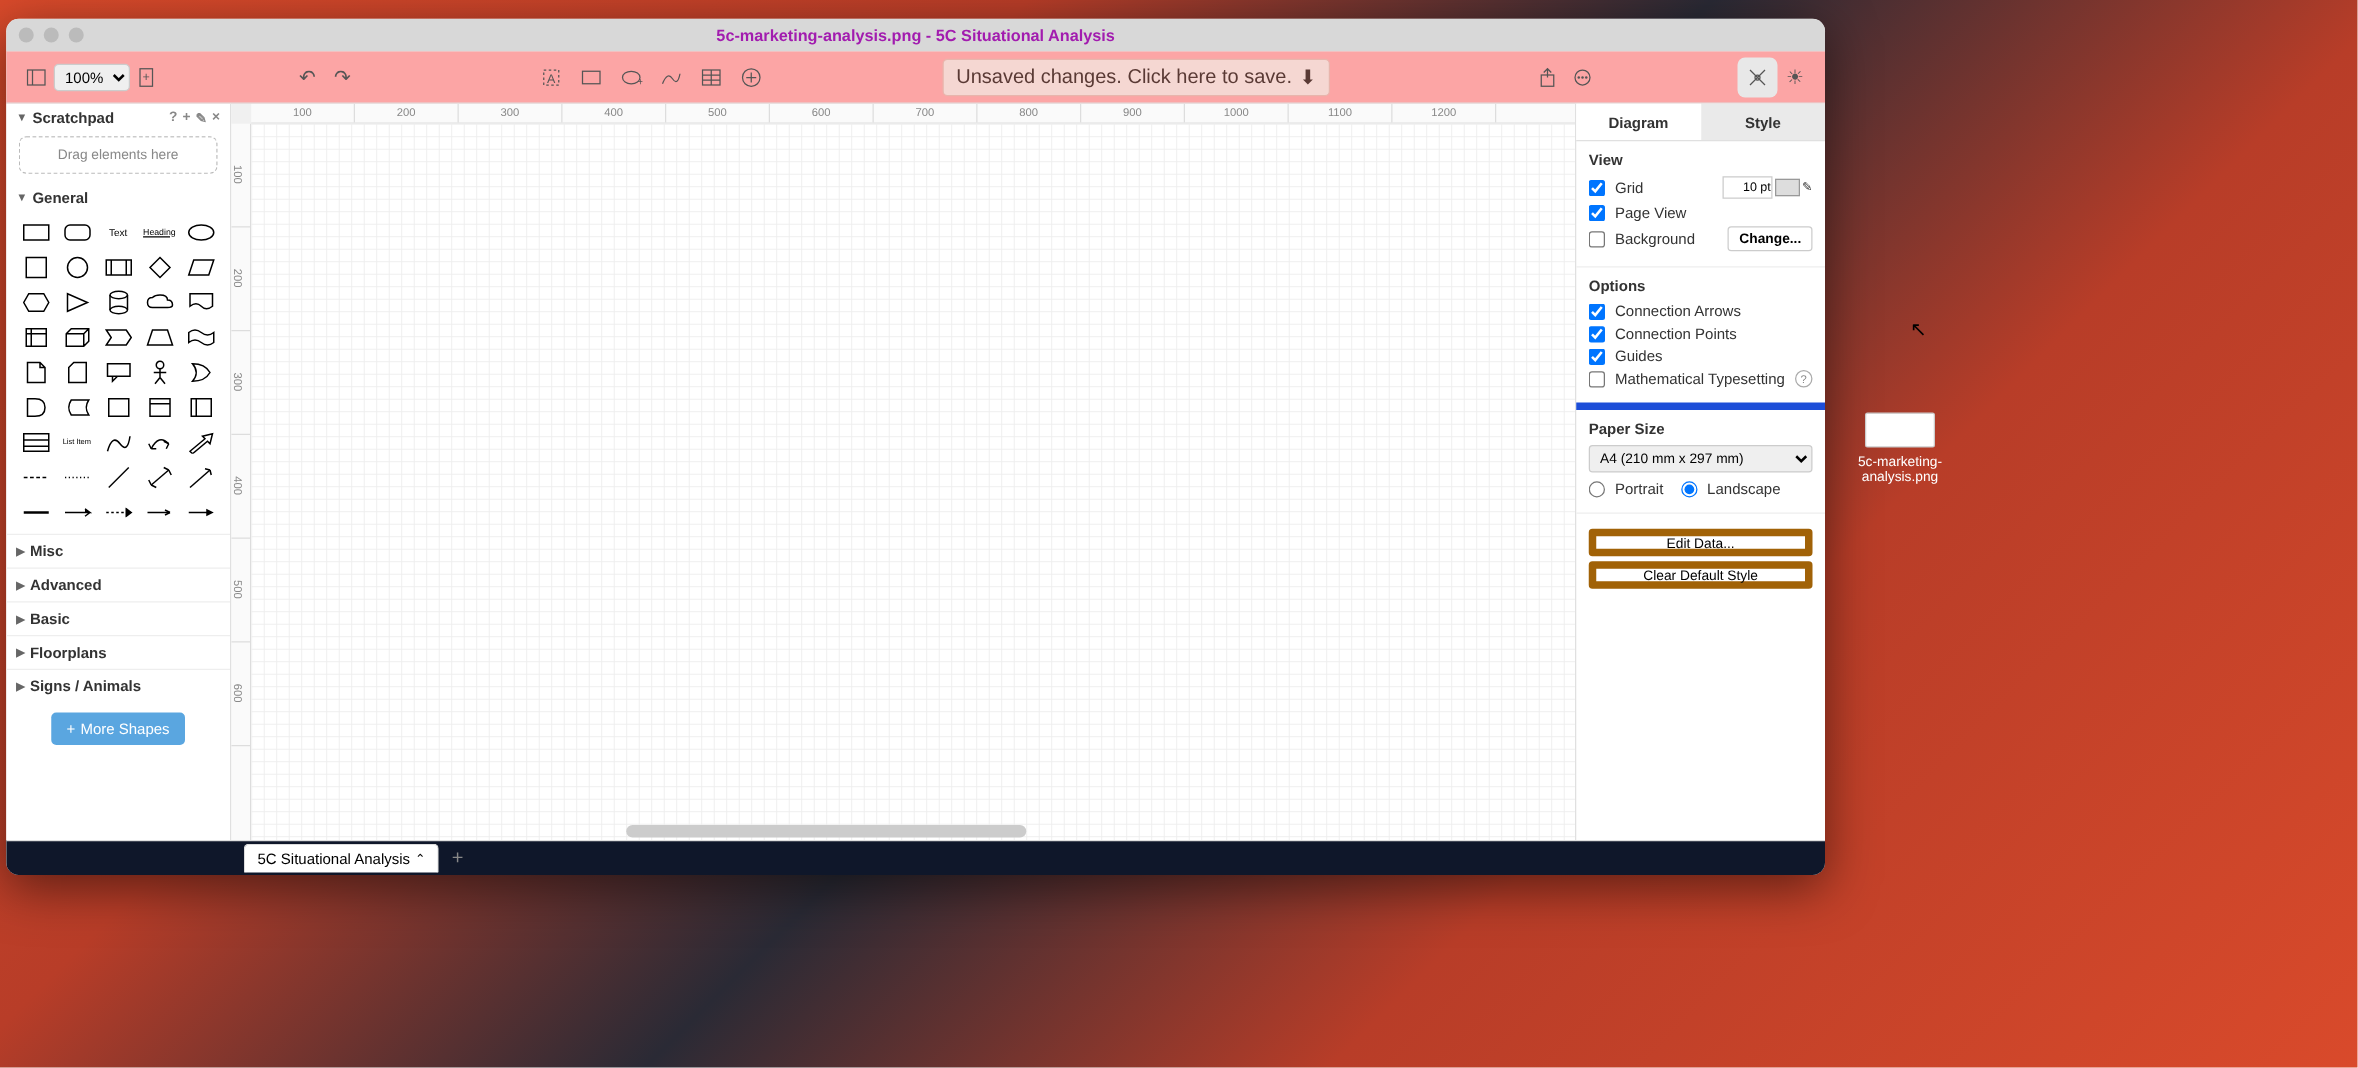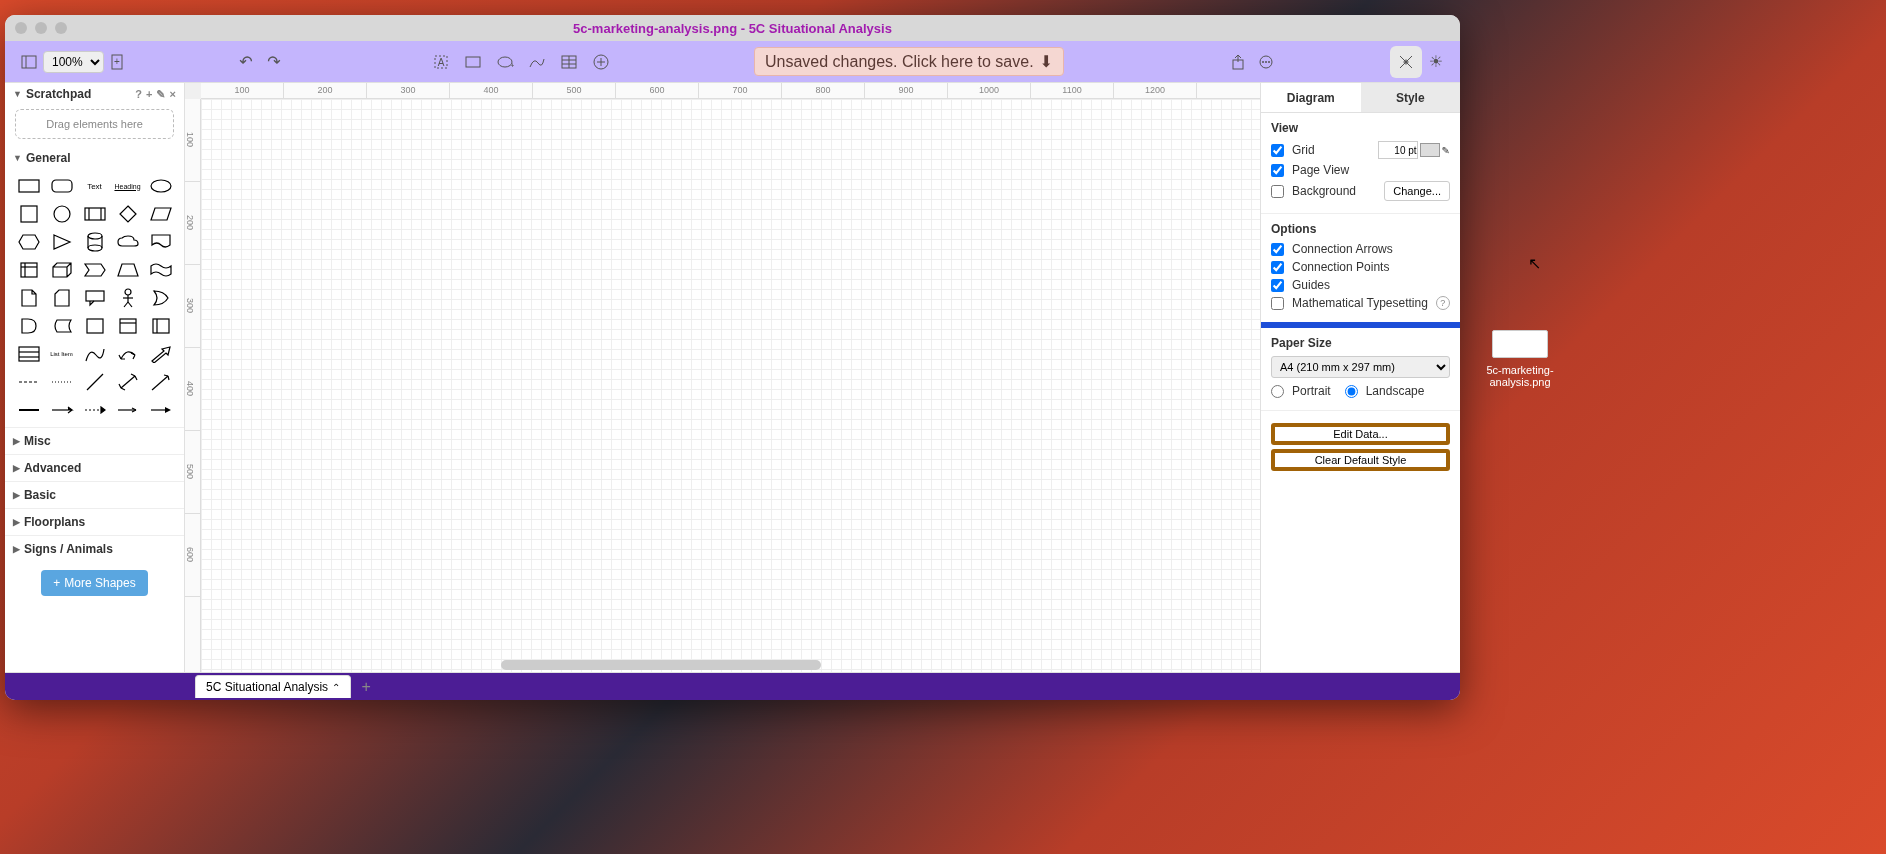--- a/index.html
+++ b/index.html
@@ -22,21 +22,21 @@
   align-items: center;
   padding: 0 10px;
   position: relative;
 }
 .traffic-lights { display: flex; gap: 8px; }
 .light { width: 12px; height: 12px; border-radius: 50%; background: #bbb; }
 .title-text { position: absolute; left: 50%; transform: translateX(-50%); font-size: 13px; font-weight: 600; color: #a21caf; }
 
 .toolbar {
   height: 42px;
-  background: #c4b5fd;
+  background: #fca5a5;
   border-bottom: 1px solid #e0e0e0;
   display: flex;
   align-items: center;
   padding: 0 10px;
   gap: 0;
 }
 .tb-btn { width: 28px; height: 28px; display:flex; align-items:center; justify-content:center; color:#555; cursor:pointer; border-radius:4px; }
 .zoom-select { height:22px; border:1px solid #ccc; border-radius:4px; font-size:12px; padding:0 4px; }
 .tb-spacer { flex:1; }
 .tb-group { display:flex; gap:4px; }
@@ -149,28 +149,28 @@
 .rp-tab { flex:1; display:flex; align-items:center; justify-content:center; font-weight:600; cursor:pointer; }
 .rp-tab.active { background:#fff; }
 .rp-tab.inactive { background:#eaeaea; }
 .rp-section { padding:8px 10px; }
 .rp-section h4 { font-size:12px; font-weight:700; margin-bottom:6px; }
 .rp-row { display:flex; align-items:center; margin:4px 0; gap:4px; }
 .rp-row input[type=checkbox], .rp-row input[type=radio] { margin-right:4px; }
 .rp-num { width:40px; height:18px; font-size:10px; text-align:right; border:1px solid #ccc; }
 .rp-swatch { width:20px; height:14px; border:1px solid #999; background:#ddd; }
 .rp-select { width:100%; height:22px; border:1px solid #ccc; border-radius:3px; font-size:11px; padding:0 4px; }
-.rp-btn { width:100%; height:22px; border:4px solid #a16207; border-radius:3px; background:#fff; font-size:11px; margin-top:4px; cursor:pointer; }
-.rp-small-btn { height:20px; padding:0 8px; border:1px solid #ccc; background:#fff; font-size:11px; border-radius:3px; margin-left:auto; cursor:pointer; }
+.rp-btn { width:100%; height:22px; border:6px solid #a16207; border-radius:3px; background:#fff; font-size:11px; margin-top:4px; cursor:pointer; }
+.rp-small-btn { height:20px; padding:0 8px; border:1px solid #ccc; background:#fff; font-size:11px; border-radius:3px; margin-left:auto; cursor:pointer;font-weight:bold; }
 .help-ico { width:14px; height:14px; border:1px solid #aaa; border-radius:50%; font-size:9px; display:inline-flex; align-items:center; justify-content:center; color:#888; margin-left:4px; }
 
 
 .footer {
   height:28px;
-  background:#4c1d95;
+  background:#0f172a;
   border-top:1px solid #e0e0e0;
   display:flex;
   align-items:center;
   padding:0 10px;
   font-size:12px;
 }
 .page-tab {
   background:#fff; border:1px solid #ddd; border-bottom:none;
   padding:4px 10px; border-radius:4px 4px 0 0;
   display:flex; align-items:center; gap:4px;

